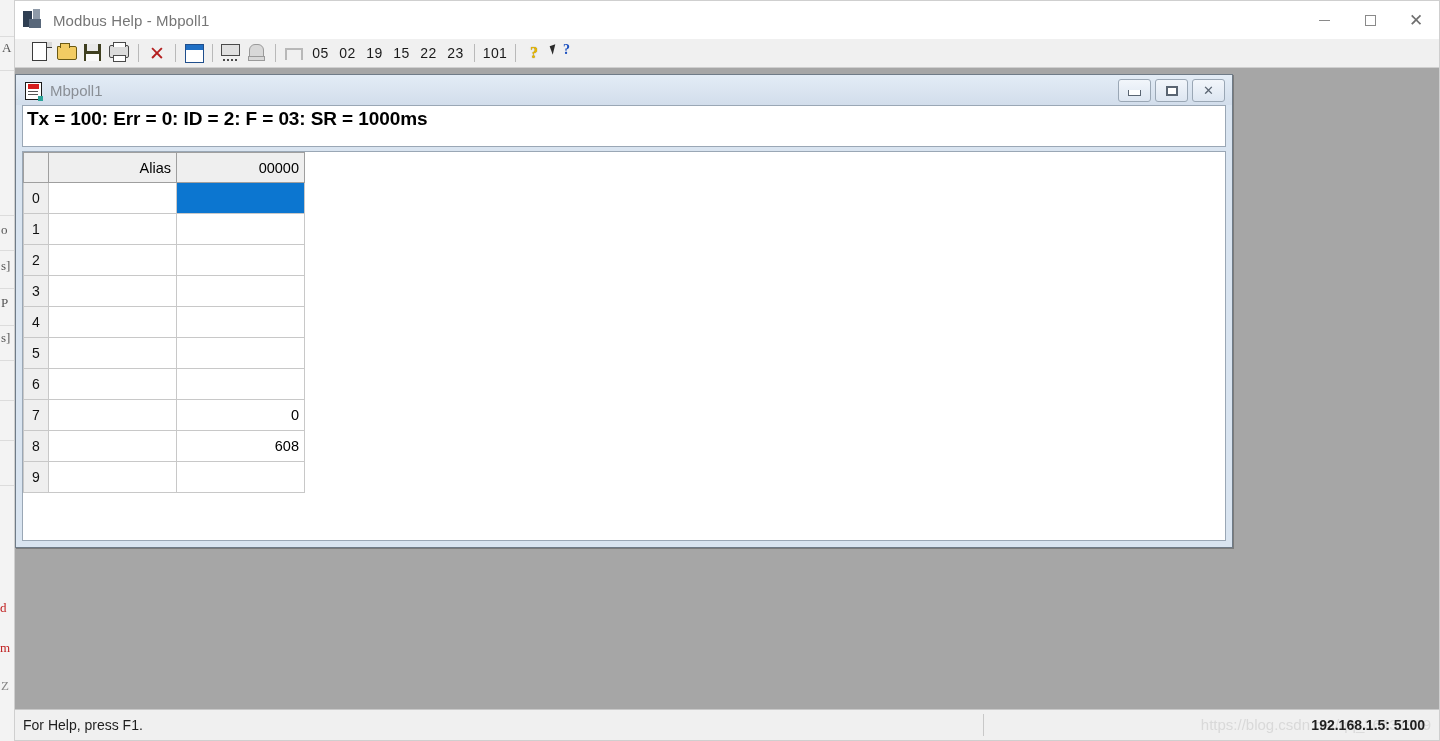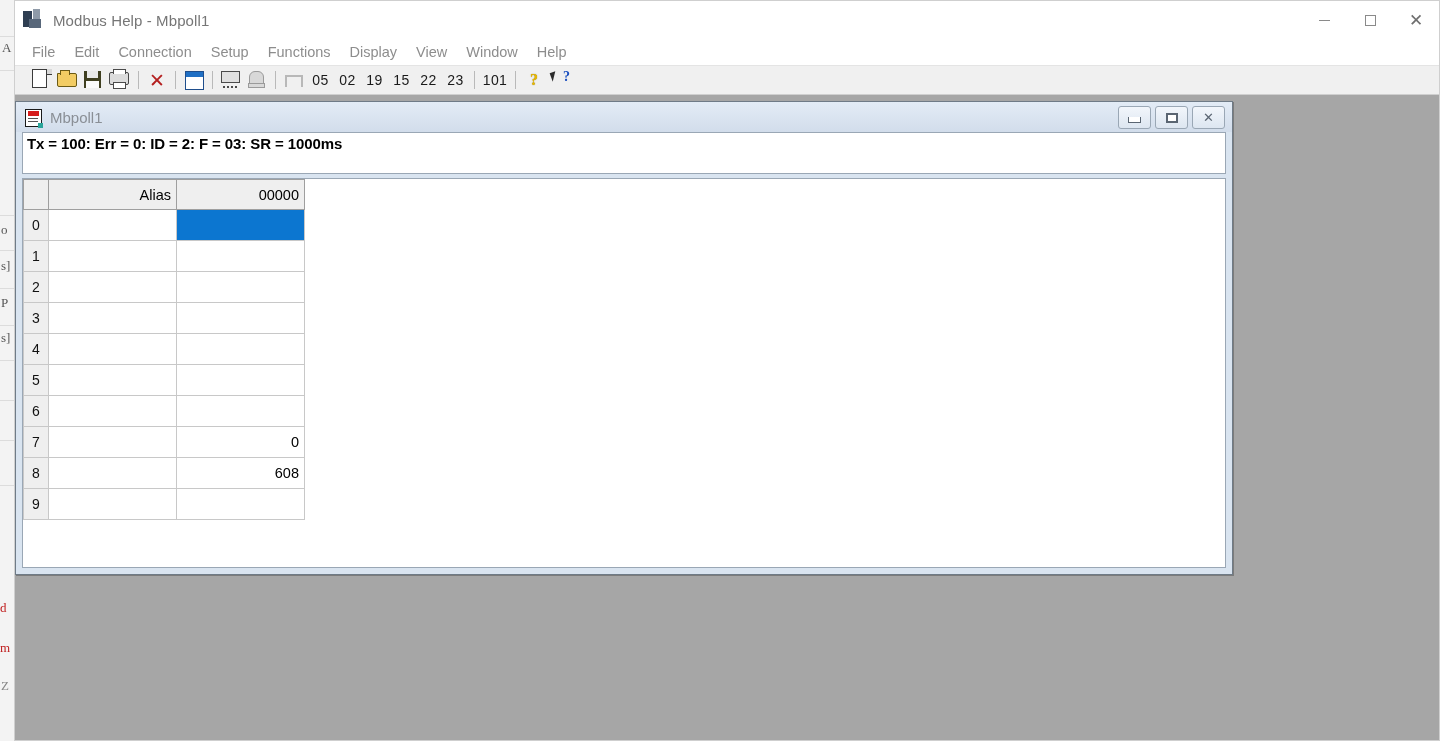--- a/index.html
+++ b/index.html
@@ -147,21 +147,21 @@
     margin: 0 6px 0 6px;
     height: 42px;
     background: #ffffff;
     border: 1px solid #9aa7b5;
     box-sizing: border-box;
     display: flex; align-items: flex-start;
     padding: 2px 4px;
   }
   #poll-status-text {
     font-family: "Liberation Sans", sans-serif;
-    font-size: 15px; font-weight: bold; color: #000;
+    font-size: 19px; font-weight: bold; color: #000;
     letter-spacing: -.1px;
   }
 
   
   #data-pane {
     margin: 4px 6px 6px 6px;
     flex: 1 1 auto;
     background: #ffffff;
     border: 1px solid #9aa7b5;
     box-sizing: border-box;
@@ -308,31 +308,20 @@
         </div>
       <div class="win-btn">
           <span class="wb-max"></span>
         </div>
       <div class="win-btn">
           <span class="wb-close">✕</span>
         </div>
     </div>
   </div>
 
-  <div id="menu-bar">
-    <div class="menu-item">File</div>
-    <div class="menu-item">Edit</div>
-    <div class="menu-item">Connection</div>
-    <div class="menu-item">Setup</div>
-    <div class="menu-item">Functions</div>
-    <div class="menu-item">Display</div>
-    <div class="menu-item">View</div>
-    <div class="menu-item">Window</div>
-    <div class="menu-item">Help</div>
-  </div>
 
   <div id="toolbar">
     <div class="tb-btn">
       <span class="ico-doc-page"></span>
         <span class="ico-fold"></span>
     </div>
     <div class="tb-btn">
       <span class="ico-open-folder"></span>
     </div>
     <div class="tb-btn">
@@ -483,14 +472,20 @@
               <td class="cell-val"></td>
             </tr>
           </tbody>
         </table>
       </div>
 
     </div>
 
   </div>
 
+  <div id="status-bar">
+    <div id="status-left">For Help, press F1.</div>
+    <div id="status-sep-1"></div>
+    <div id="watermark">https://blog.csdn.net/qq_36437909</div>
+    <div id="status-right">192.168.1.5: 5100</div>
+  </div>
 
 </div>
 
 </body></html>

